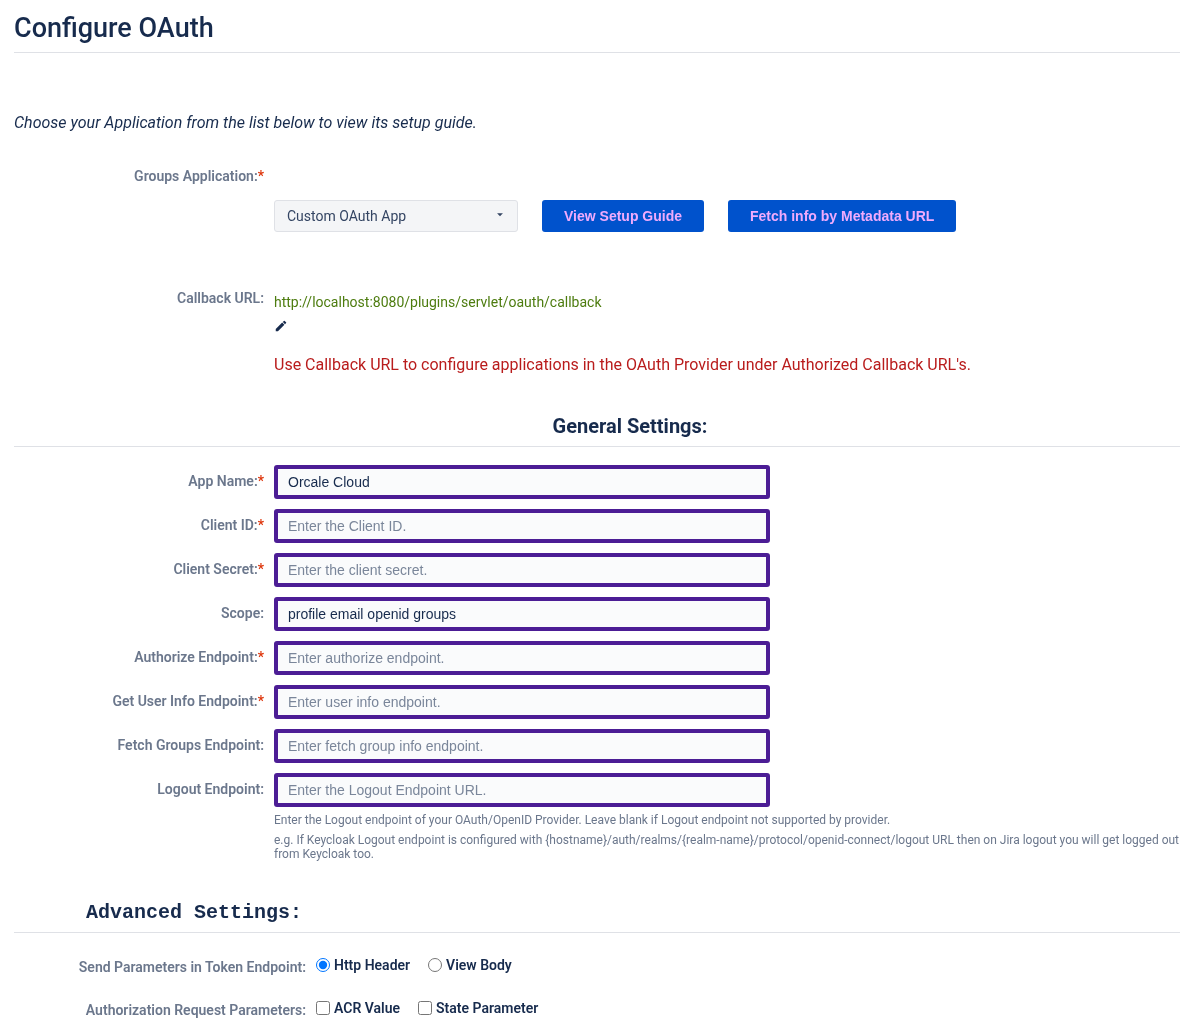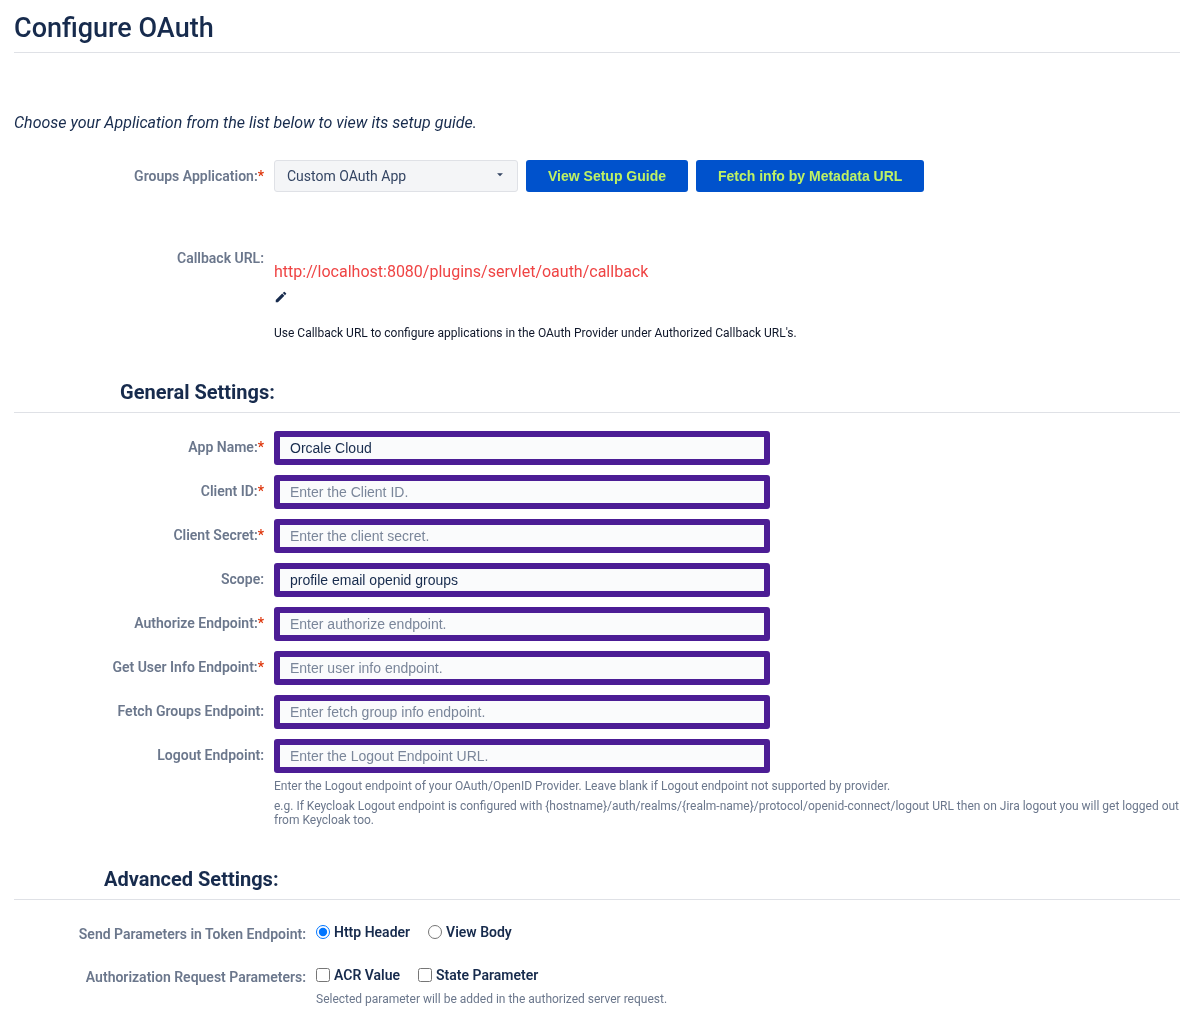--- a/index.html
+++ b/index.html
@@ -6,38 +6,38 @@
 body { font-family: -apple-system, BlinkMacSystemFont, "Segoe UI", Roboto, Arial, sans-serif; background: #fff; color: #172b4d; width: 1194px; padding: 0; }
 h1.title { font-size: 27px; font-weight: 500; color: #172b4d; margin: 12px 0 8px 14px; }
 .hr { border: none; border-top: 1px solid #dfe1e6; margin: 0 14px; }
 .intro { font-size: 16px; color: #172b4d; margin: 60px 0 28px 14px; font-style: italic; }
 
 .row { display: flex; align-items: flex-start; margin-bottom: 10px; }
 .label-col { width: 260px; text-align: right; padding-right: 10px; font-size: 14px; color: #6b778c; font-weight: 600; padding-top: 8px; }
 .req { color: #de350b; }
 .field-col { flex: 1; }
 
-.select-row { display: flex; align-items: center; gap: 8px; margin-bottom: 30px; }
+.select-row { display: flex; align-items: center; gap: 24px; margin-bottom: 30px; margin-top: 40px; }
 .select-box { position: relative; width: 244px; height: 32px; background: #f4f5f7; border: 1px solid #dfe1e6; border-radius: 3px; display: flex; align-items: center; padding: 0 12px; cursor: pointer; font-size: 14px; color: #344563; }
 .select-box .chev { position: absolute; right: 10px; top: 50%; transform: translateY(-50%); }
 .chev svg { width: 14px; height: 14px; fill: #344563; }
 
 .btn { display: inline-flex; align-items: center; justify-content: center; height: 32px; padding: 0 18px; border-radius: 3px; font-size: 14px; font-weight: 600; cursor: pointer; border: none; }
-.btn-primary { background: #0052cc; color: #bef264; }
+.btn-primary { background: #0052cc; color: #f0abfc; }
 .btn-wide { padding: 0 22px; }
 
-.callback-url { font-size: 16px; color: #ef4444; margin-top: 20px; }
+.callback-url { font-size: 14px; color: #4d7c0f; margin-top: 12px; }
 .pencil { display: inline-block; margin-top: 8px; cursor: pointer; }
 .pencil svg { width: 14px; height: 14px; fill: #172b4d; }
-.hint { font-size: 12px; color: #0f172a; margin-top: 18px; }
+.hint { font-size: 16px; color: #b91c1c; margin-top: 18px; }
 
 h2.section { font-size: 20px; font-weight: 700; color: #172b4d; margin: 40px 0 8px 0; }
 .section-wrap { margin: 0 14px; }
 
-input.text-input { width: 496px; height: 34px; border: 6px solid #4c1d95; border-radius: 3px; padding: 0 10px; font-size: 14px; color: #172b4d; background: #fafbfc; }
+input.text-input { width: 496px; height: 34px; border: 4px solid #4c1d95; border-radius: 3px; padding: 0 10px; font-size: 14px; color: #172b4d; background: #fafbfc; }
 input.text-input::placeholder { color: #7a869a; }
 
 .small-hint { font-size: 12px; color: #6b778c; margin-top: 6px; }
 
 .radio-label, .check-label { font-size: 14px; font-weight: 600; color: #172b4d; margin-right: 14px; display: inline-flex; align-items: center; gap: 4px; cursor: pointer; }
 input[type=radio], input[type=checkbox] { width: 14px; height: 14px; cursor: pointer; }
 
 .gen-label-col { width: 260px; }
 .adv-label-col { width: 280px; margin-left: 36px; }
 </style>
@@ -79,21 +79,21 @@
       <div class="callback-url">http://localhost:8080/plugins/servlet/oauth/callback</div>
       <span class="pencil">
         <svg viewBox="0 0 24 24">
             <path d="M3 17.25V21h3.75L17.81 9.94l-3.75-3.75L3 17.25zM20.71 7.04a1 1 0 0 0 0-1.41l-2.34-2.34a1 1 0 0 0-1.41 0l-1.83 1.83 3.75 3.75 1.83-1.83z"></path>
           </svg>
       </span>
       <div class="hint">Use Callback URL to configure applications in the OAuth Provider under Authorized Callback URL's.</div>
     </div>
   </div>
 
-  <h2 class="section" style="margin-left:106px;">General Settings:</h2>
+  <h2 class="section" style="margin-left:66px;text-align:center;">General Settings:</h2>
 </div>
 <hr class="hr">
 <div class="section-wrap" style="margin-top:18px;">
 
   <div class="row">
     <div class="label-col gen-label-col"><span>App Name:</span><span class="req">*</span></div>
     <div class="field-col"><input class="text-input" value="Orcale Cloud" style=""></div>
   </div>
 
   <div class="row">
@@ -129,21 +129,21 @@
 
   <div class="row">
     <div class="label-col gen-label-col"><span>Logout Endpoint:</span></div>
     <div class="field-col">
       <input class="text-input" placeholder="Enter the Logout Endpoint URL." style="">
       <div class="small-hint">Enter the Logout endpoint of your OAuth/OpenID Provider. Leave blank if Logout endpoint not supported by provider.</div>
       <div class="small-hint">e.g. If Keycloak Logout endpoint is configured with {hostname}/auth/realms/{realm-name}/protocol/openid-connect/logout URL then on Jira logout you will get logged out from Keycloak too.</div>
     </div>
   </div>
 
-  <h2 class="section" style="margin-left:90px;">Advanced Settings:</h2>
+  <h2 class="section" style="margin-left:72px;font-family:Liberation Mono, monospace;">Advanced Settings:</h2>
 </div>
 <hr class="hr">
 <div class="section-wrap" style="margin-top:18px;">
 
   <div class="row" style="margin-left:-14px;">
     <div class="label-col adv-label-col"><span>Send Parameters in Token Endpoint:</span></div>
     <div class="field-col" style="padding-top:6px;">
       <label class="radio-label">
         <input type="radio" name="sendparams" checked="" style="">
         <span>Http Header</span>

